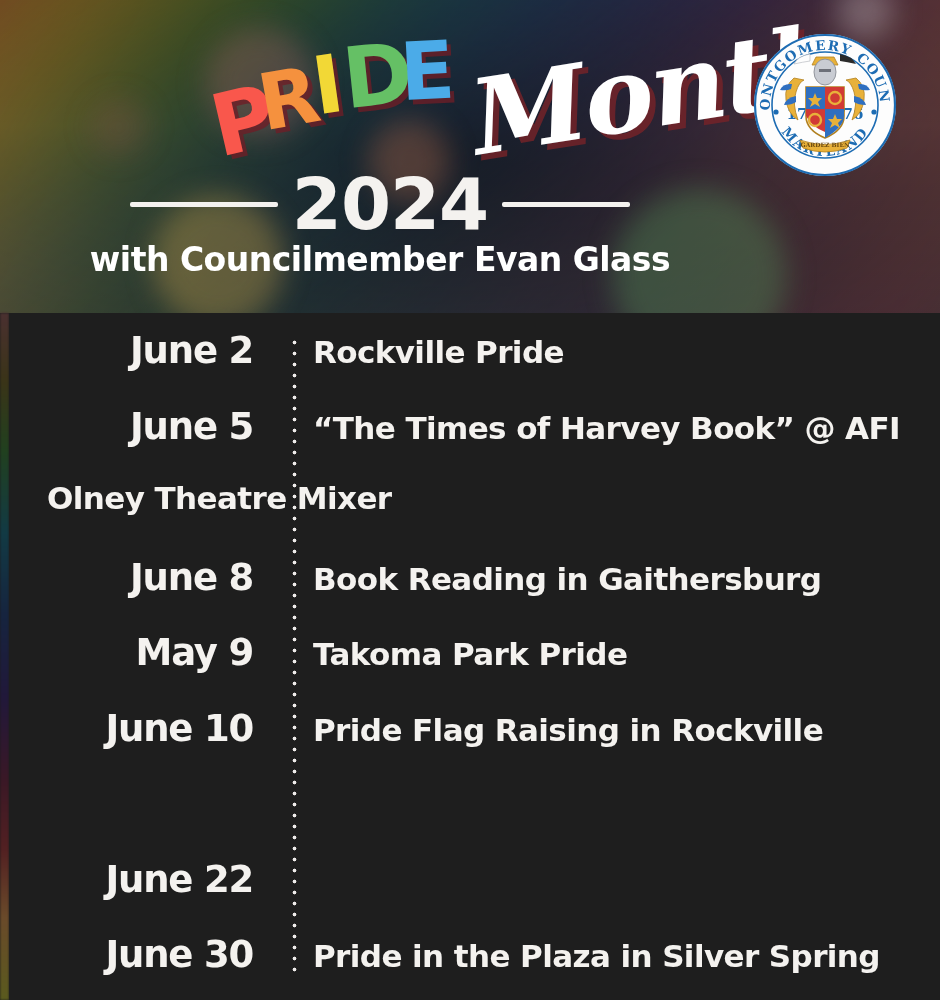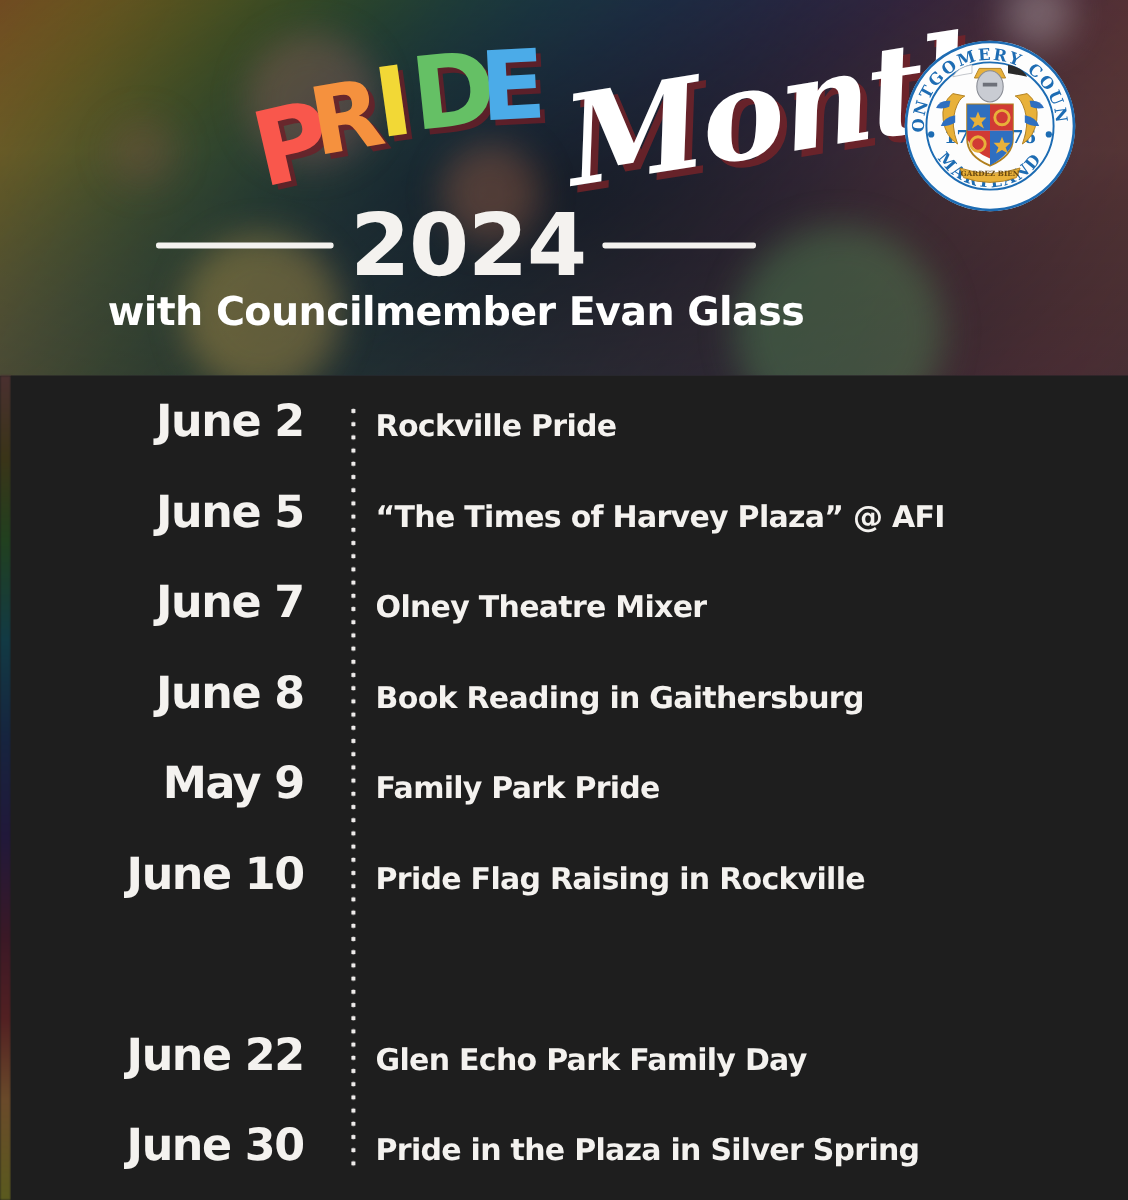--- a/index.html
+++ b/index.html
@@ -215,21 +215,21 @@
     font-weight: bold;
     font-size: 37px;
     color: #f4f2ef;
     letter-spacing: -1.2px;
     white-space: nowrap;
   }
   .row-event {
     padding-left: 38px;
     font-family: "DejaVu Sans", sans-serif;
     font-weight: bold;
-    font-size: 25px;
+    font-size: 31px;
     color: #f4f2ef;
     letter-spacing: -0.6px;
     white-space: nowrap;
   }
   .edge-strip {
     position: absolute;
     left: 0; top: 313px;
     width: 9px; height: 687px;
     background: linear-gradient(180deg,
       #4a3030 0%, #3a3418 10%, #21401f 20%, #123a44 32%,
@@ -331,43 +331,41 @@
   <div class="list-panel">
     <div class="divider-dots"></div>
     <div class="rows">
 
       <div class="row">
         <span class="row-date">June 2</span>
         <span class="row-event">Rockville Pride</span>
       </div>
       <div class="row">
         <span class="row-date">June 5</span>
-        <span class="row-event">“The Times of Harvey Plaza” @ AFI</span>
-      </div>
-      <div class="row">
-        <span class="row-date">June 7</span>
+        <span class="row-event">“The Times of Harvey Book” @ AFI</span>
+      </div>
+      <div class="row">
         <span class="row-event">Olney Theatre Mixer</span>
       </div>
       <div class="row">
         <span class="row-date">June 8</span>
         <span class="row-event">Book Reading in Gaithersburg</span>
       </div>
       <div class="row">
         <span class="row-date">May 9</span>
-        <span class="row-event">Family Park Pride</span>
+        <span class="row-event">Takoma Park Pride</span>
       </div>
       <div class="row">
         <span class="row-date">June 10</span>
         <span class="row-event">Pride Flag Raising in Rockville</span>
       </div>
       <div class="row">
       </div>
       <div class="row">
         <span class="row-date">June 22</span>
-        <span class="row-event">Glen Echo Park Family Day</span>
       </div>
       <div class="row">
         <span class="row-date">June 30</span>
         <span class="row-event">Pride in the Plaza in Silver Spring</span>
       </div>
 
     </div>
   </div>
 
 </div>

